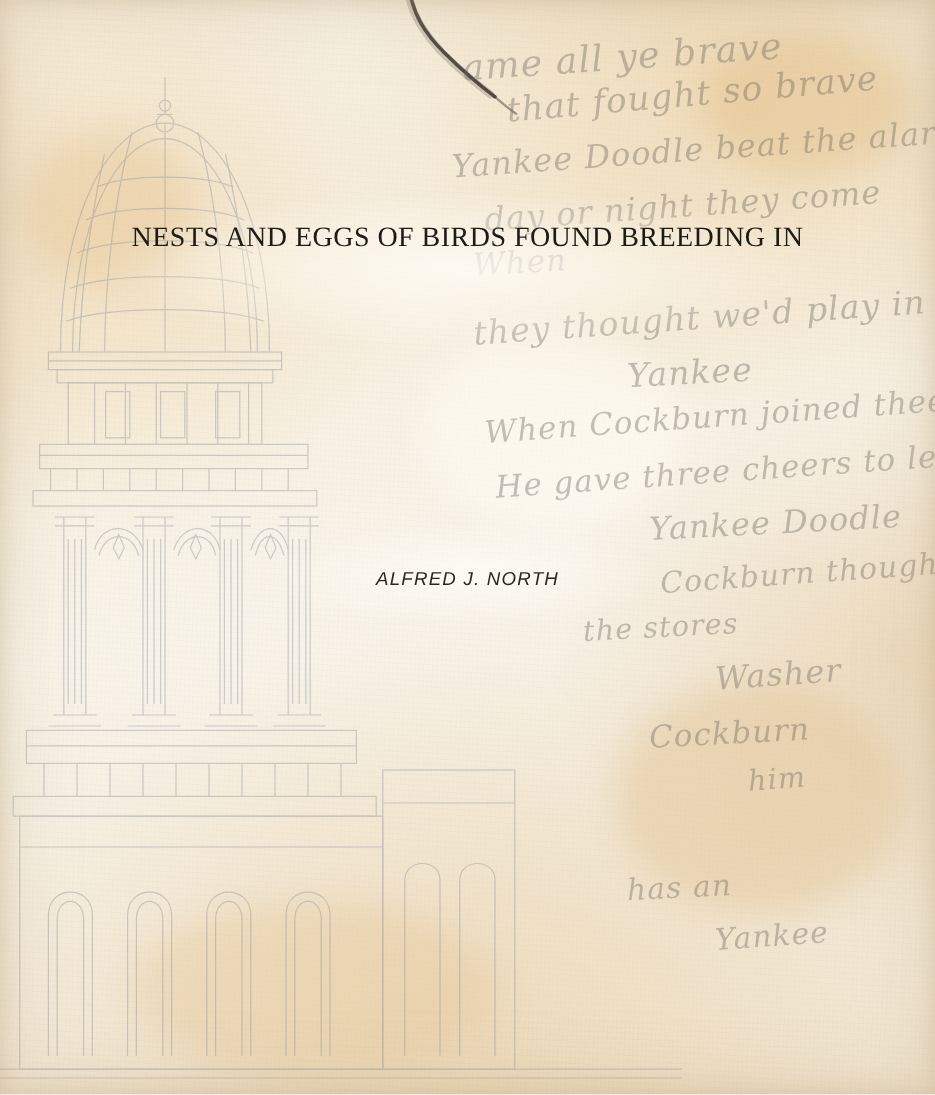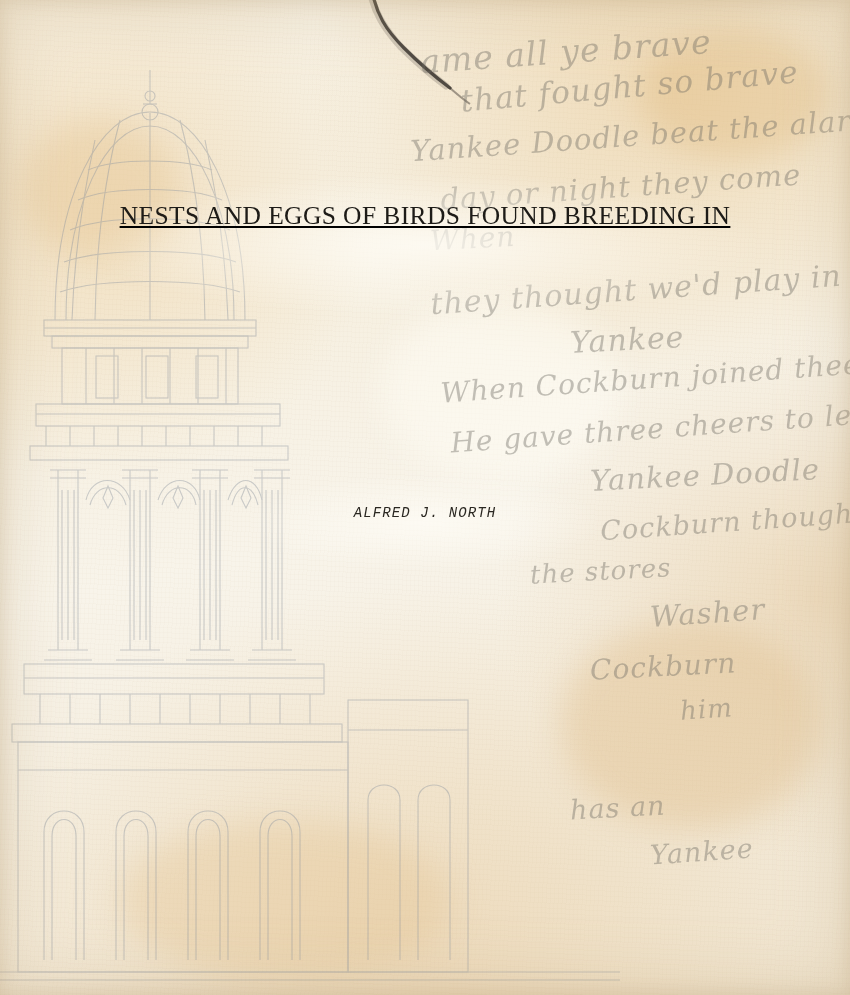--- a/index.html
+++ b/index.html
@@ -94,45 +94,44 @@
   }
 
   
   .title-block {
     position: absolute;
     left: 0;
     right: 0;
     top: 198px;
     text-align: center;
     padding: 0 70px;
-    text-decoration: underline;
   }
   .book-title {
     font-family: "Liberation Serif", serif;
     font-size: 25.5px;
     line-height: 1.42;
     color: #1d1b17;
     letter-spacing: 0.4px;
     margin: 0;
     font-weight: 400;
   }
   .author-block {
     position: absolute;
     left: 0;
     right: 0;
     top: 505px;
     text-align: center;
   }
   .book-author {
-    font-family: Liberation Mono, monospace;
+    font-family: Liberation Sans, sans-serif;
     font-style: italic;
-    font-size: 14px;
+    font-size: 17px;
     letter-spacing: 1.1px;
     color: #2a2721;
-    margin: 0;
+    margin: 12px;
     font-weight: 400;
   }
 
   
   .text-halo {
     position: absolute;
     left: 90px;
     top: 175px;
     width: 670px;
     height: 140px;

